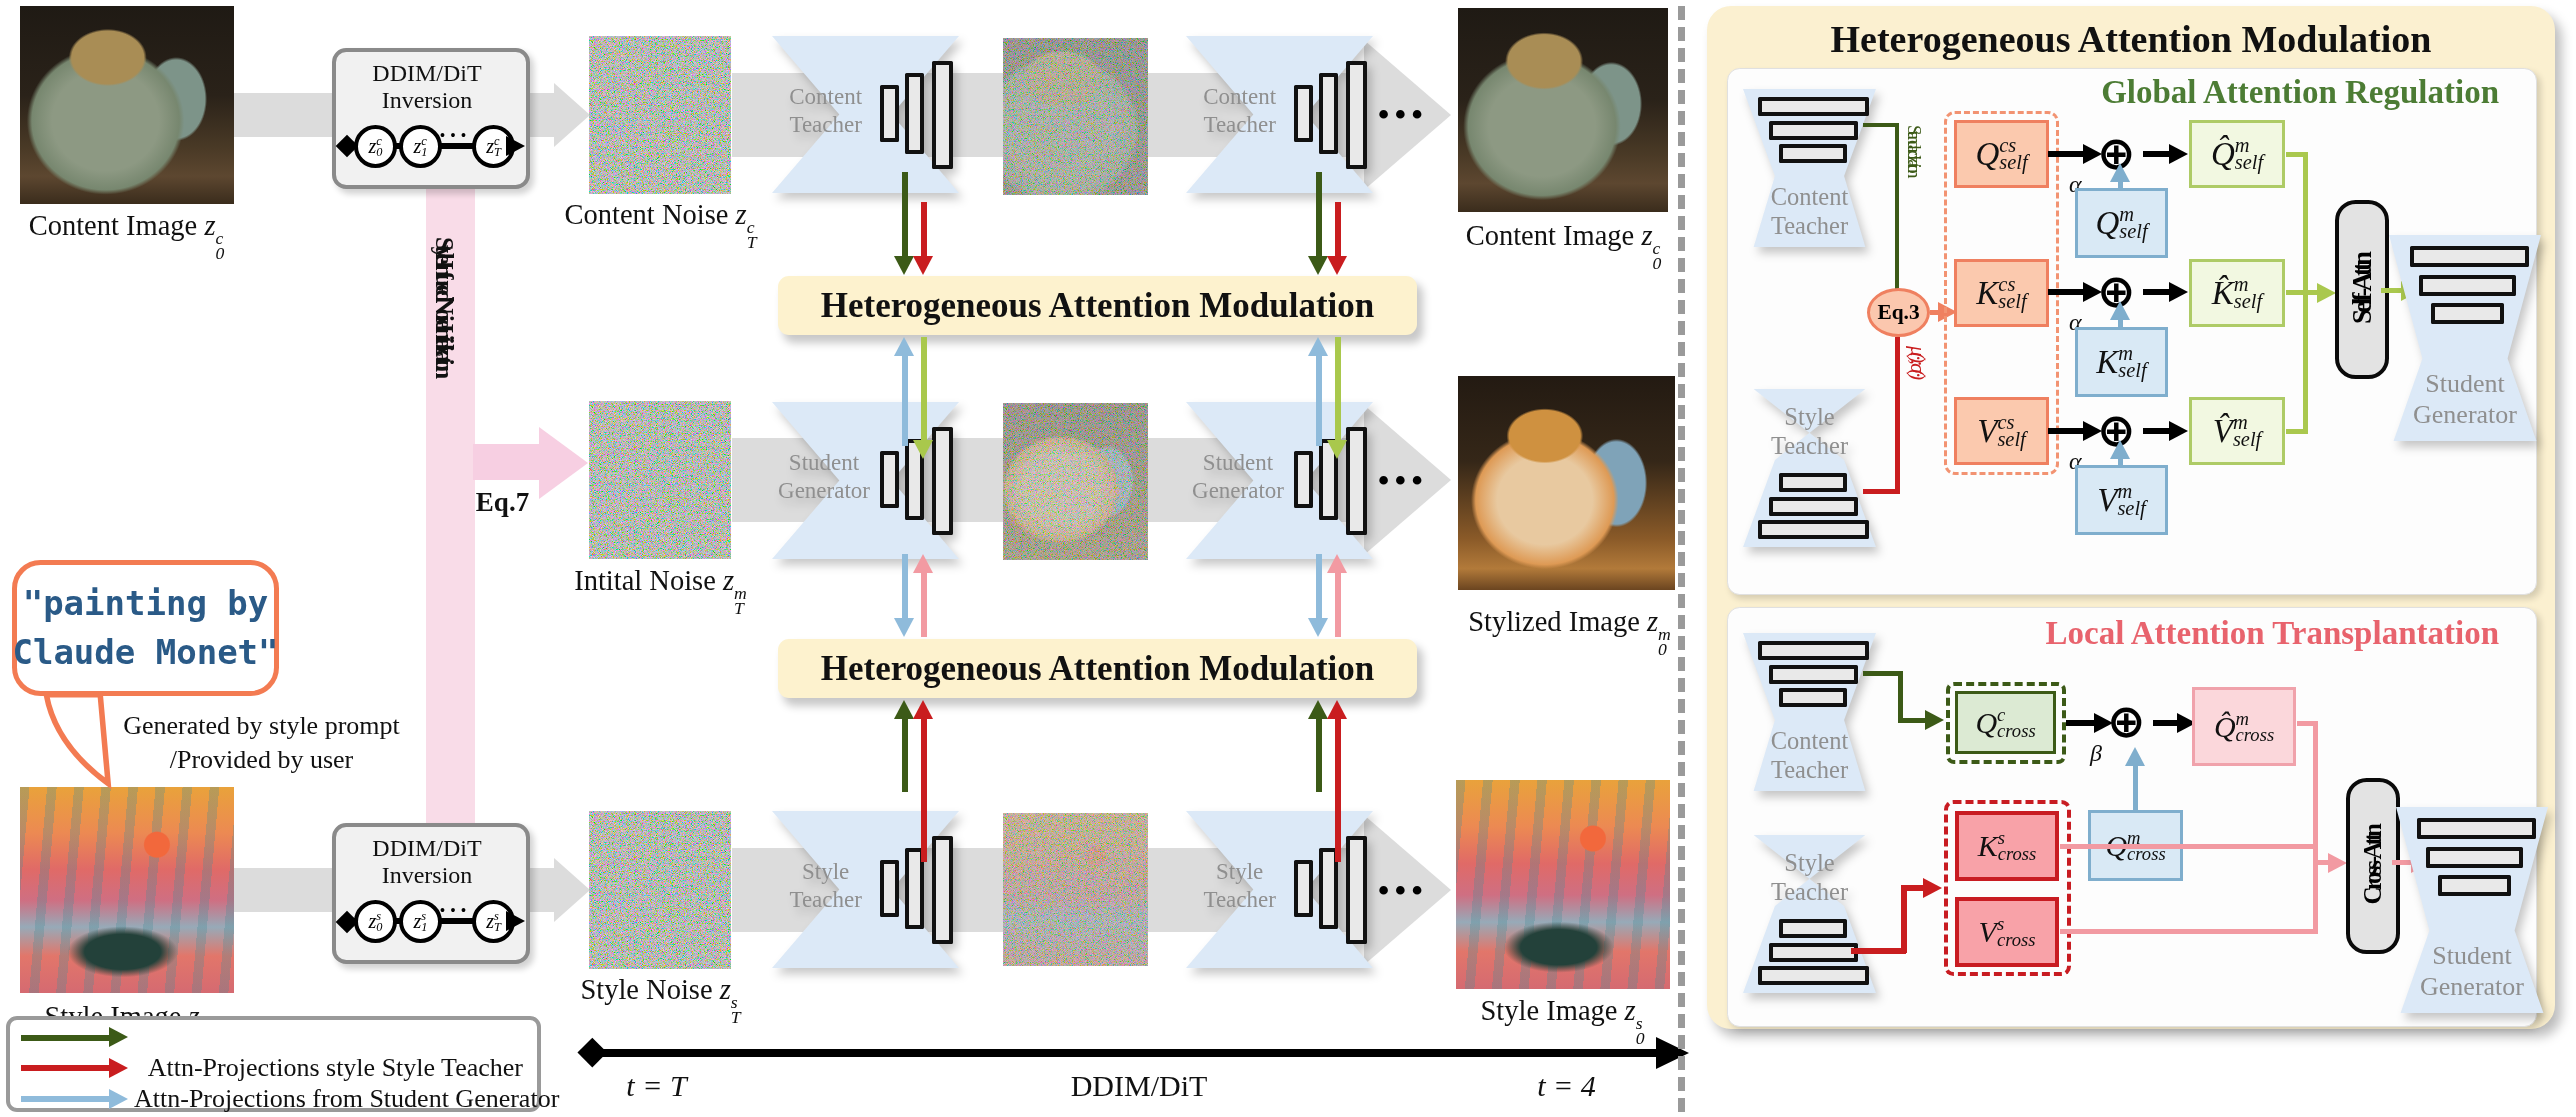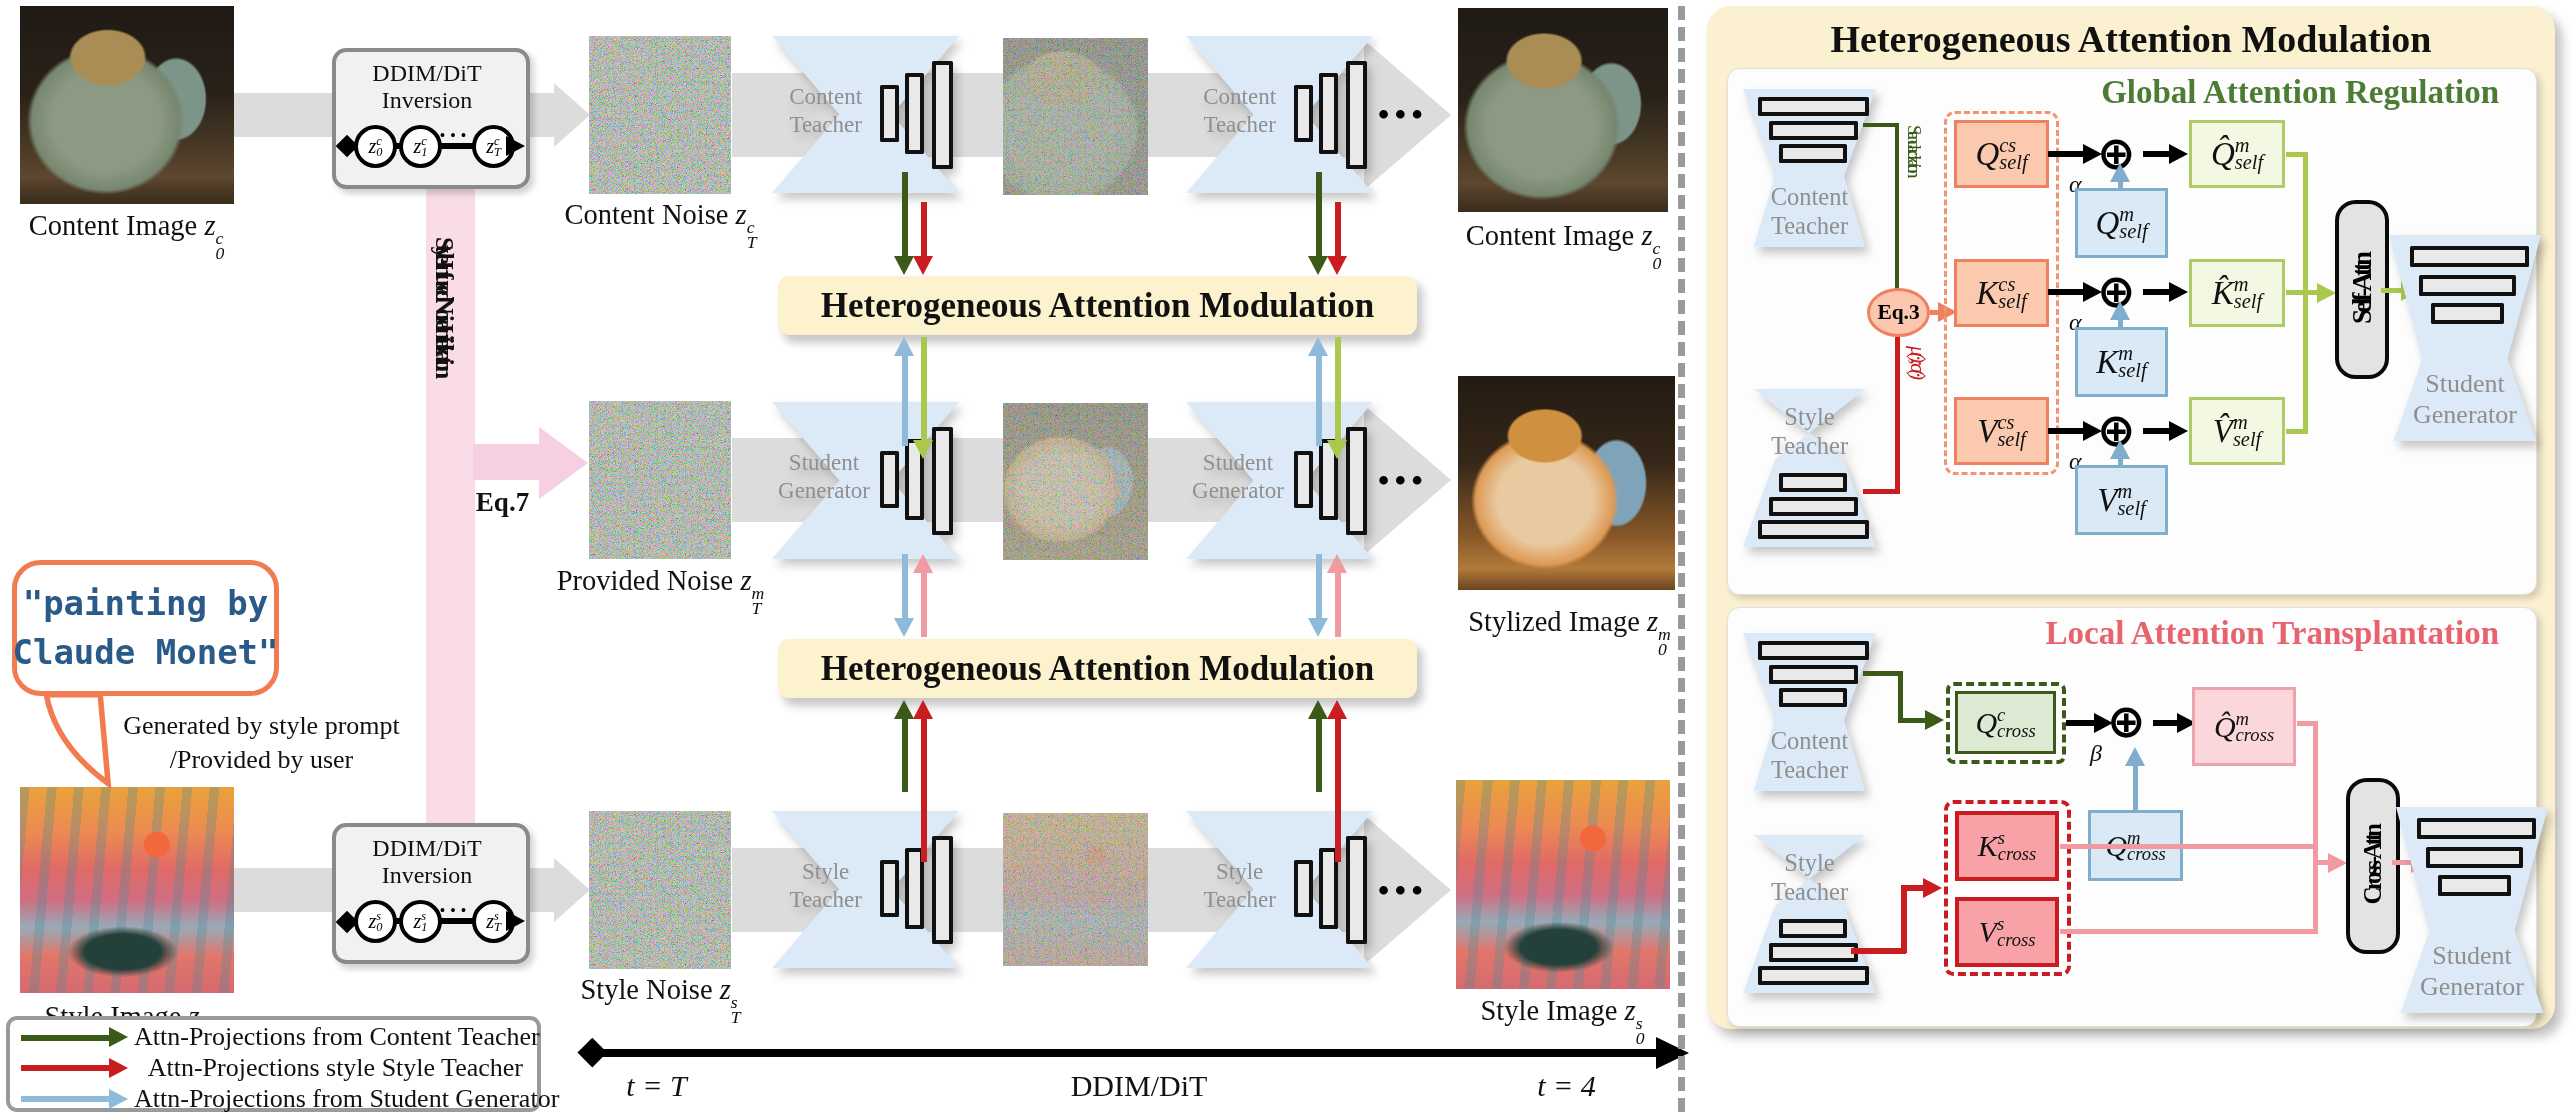--- a/index.html
+++ b/index.html
@@ -185,21 +185,21 @@
         <span>T</span>
       </span>
   </div>
 
   <div class="img" style="left:589px;top:401px;width:142px;height:158px;background:#8a8a8a;">
     <svg class="noisefill" preserveAspectRatio="none" viewBox="0 0 180 200" width="142" height="158">
         <rect width="100%" height="100%" filter="url(#nz)"></rect>
       </svg>
   </div>
   <div class="cap" style="left:534px;top:565px;width:253px;">
-    <span>Provided Noise </span><span class="mi"><span>z</span></span><span class="ss">
+    <span>Intital Noise </span><span class="mi"><span>z</span></span><span class="ss">
         <span>m</span>
         <span>T</span>
       </span>
   </div>
 
   <div class="img" style="left:589px;top:811px;width:142px;height:158px;background:#8a8a8a;">
     <svg class="noisefill" preserveAspectRatio="none" viewBox="0 0 180 200" width="142" height="158">
         <rect width="100%" height="100%" filter="url(#nz)"></rect>
       </svg>
   </div>
@@ -362,21 +362,20 @@
   <div class="dia" style="left:582px;top:1042px;width:20.6px;height:20.6px;"></div>
   <div class="hl" style="left:592px;top:1049px;width:1065px;height:8px;--c:#000;"></div>
   <div class="abs" style="left:1656px;top:1037px;width:0;height:0;border-top:16px solid transparent;border-bottom:16px solid transparent;border-left:33px solid #000;"></div>
   <div class="cap mi" style="left:601px;top:1069px;width:111px;font-size:30px;font-family:Liberation Serif, serif;">t = T</div>
   <div class="cap" style="left:1044px;top:1069px;width:190px;font-size:30px;">DDIM/DiT</div>
   <div class="cap mi" style="left:1511px;top:1069px;width:111px;font-size:30px;">t = 4</div>
 
   <div class="abs" style="left:6.3px;top:1016px;width:535px;height:96px;background:#fff;border:4px solid #9a9a9a;border-radius:11px;box-sizing:border-box;"></div>
   <div class="legrow-line" style="left:20.6px;top:1035px;width:89px;background:#3c5a17;"></div>
   <div class="hd-right" style="left:109px;top:1027px;--c:#3c5a17;"></div>
-  <div class="cap" style="left:134px;top:1022px;width:389px;font-size:26px;text-align:right;">Attn-Projections from Content Teacher</div>
   <div class="legrow-line" style="left:20.6px;top:1065px;width:89px;background:#c91d1f;"></div>
   <div class="hd-right" style="left:109px;top:1058px;--c:#c91d1f;"></div>
   <div class="cap" style="left:134px;top:1053px;width:389px;font-size:26px;text-align:right;">Attn-Projections style Style Teacher</div>
   <div class="legrow-line" style="left:20.6px;top:1096px;width:89px;background:#8fbbdb;"></div>
   <div class="hd-right" style="left:109px;top:1089px;--c:#8fbbdb;"></div>
   <div class="cap" style="left:134px;top:1084px;width:389px;font-size:26px;text-align:right;">Attn-Projections from Student Generator</div>
 
   <div class="abs" style="left:1678px;top:6.3px;width:0;height:1106px;border-left:7.1px dashed #9a9a9a;"></div>
 
   <div class="abs" style="left:1707px;top:6.3px;width:848px;height:1023px;background:#fbf0d0;border-radius:24px;box-shadow:6.3px 8px 11px rgba(0,0,0,0.25);"></div>

